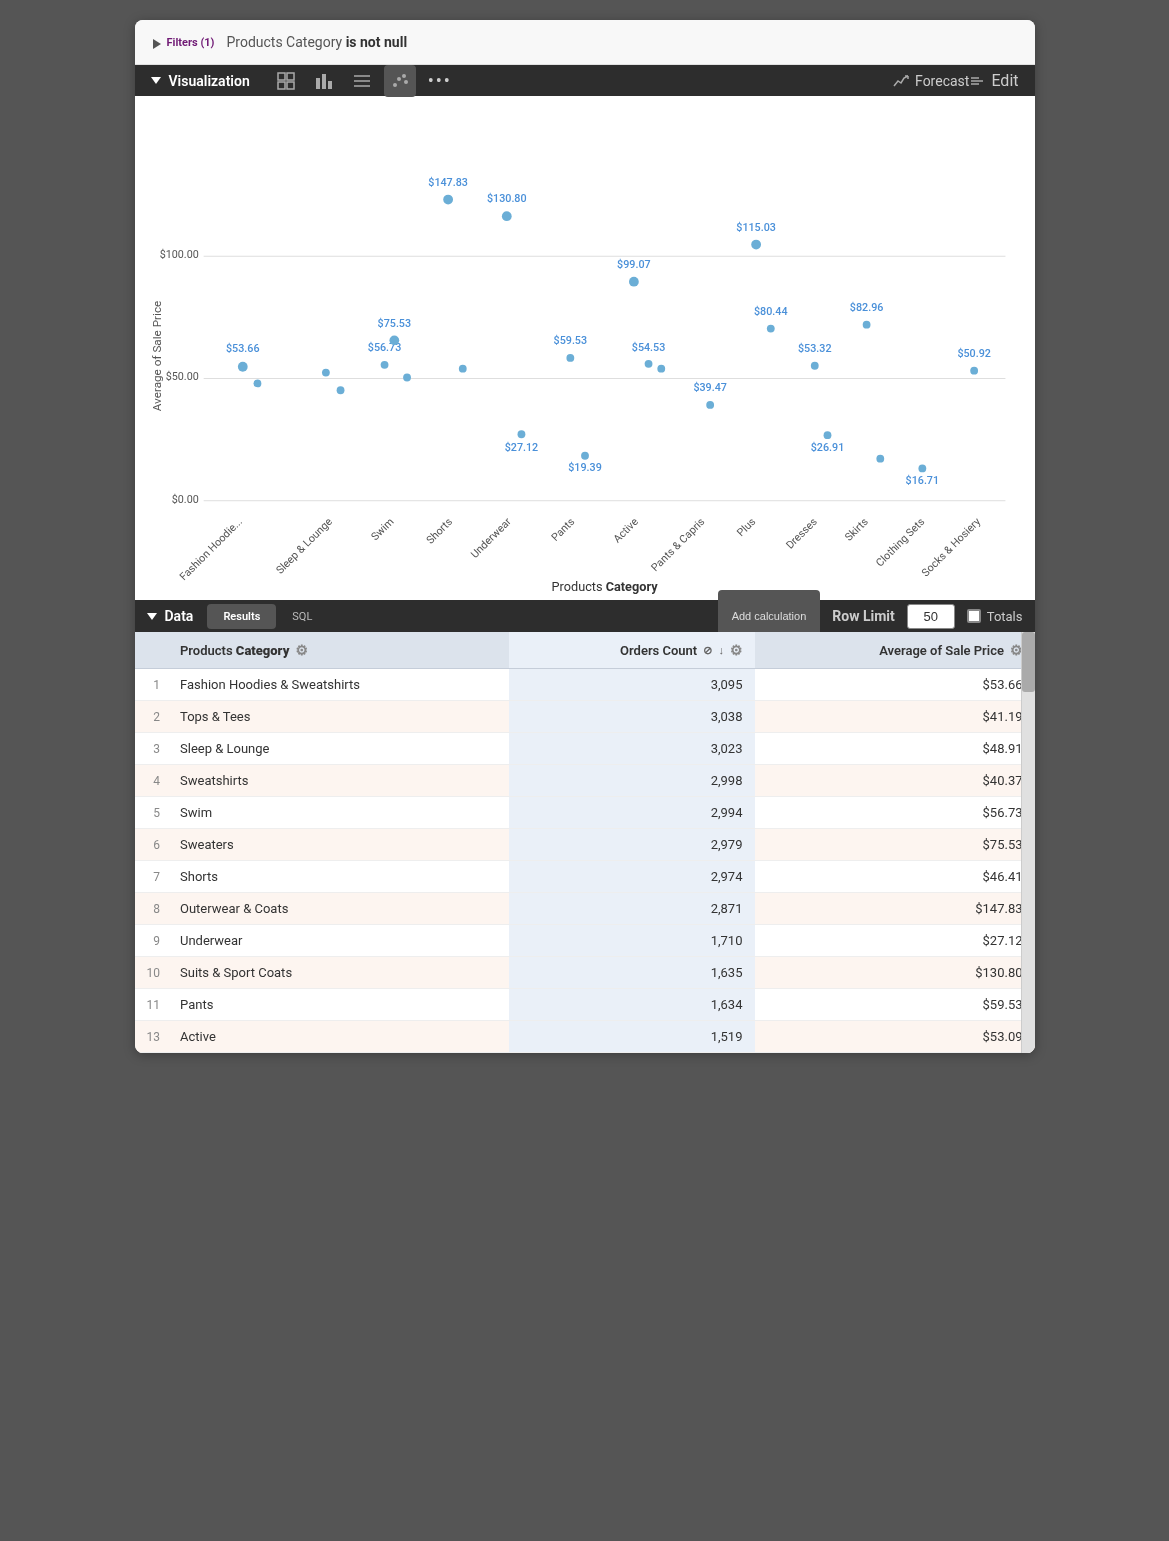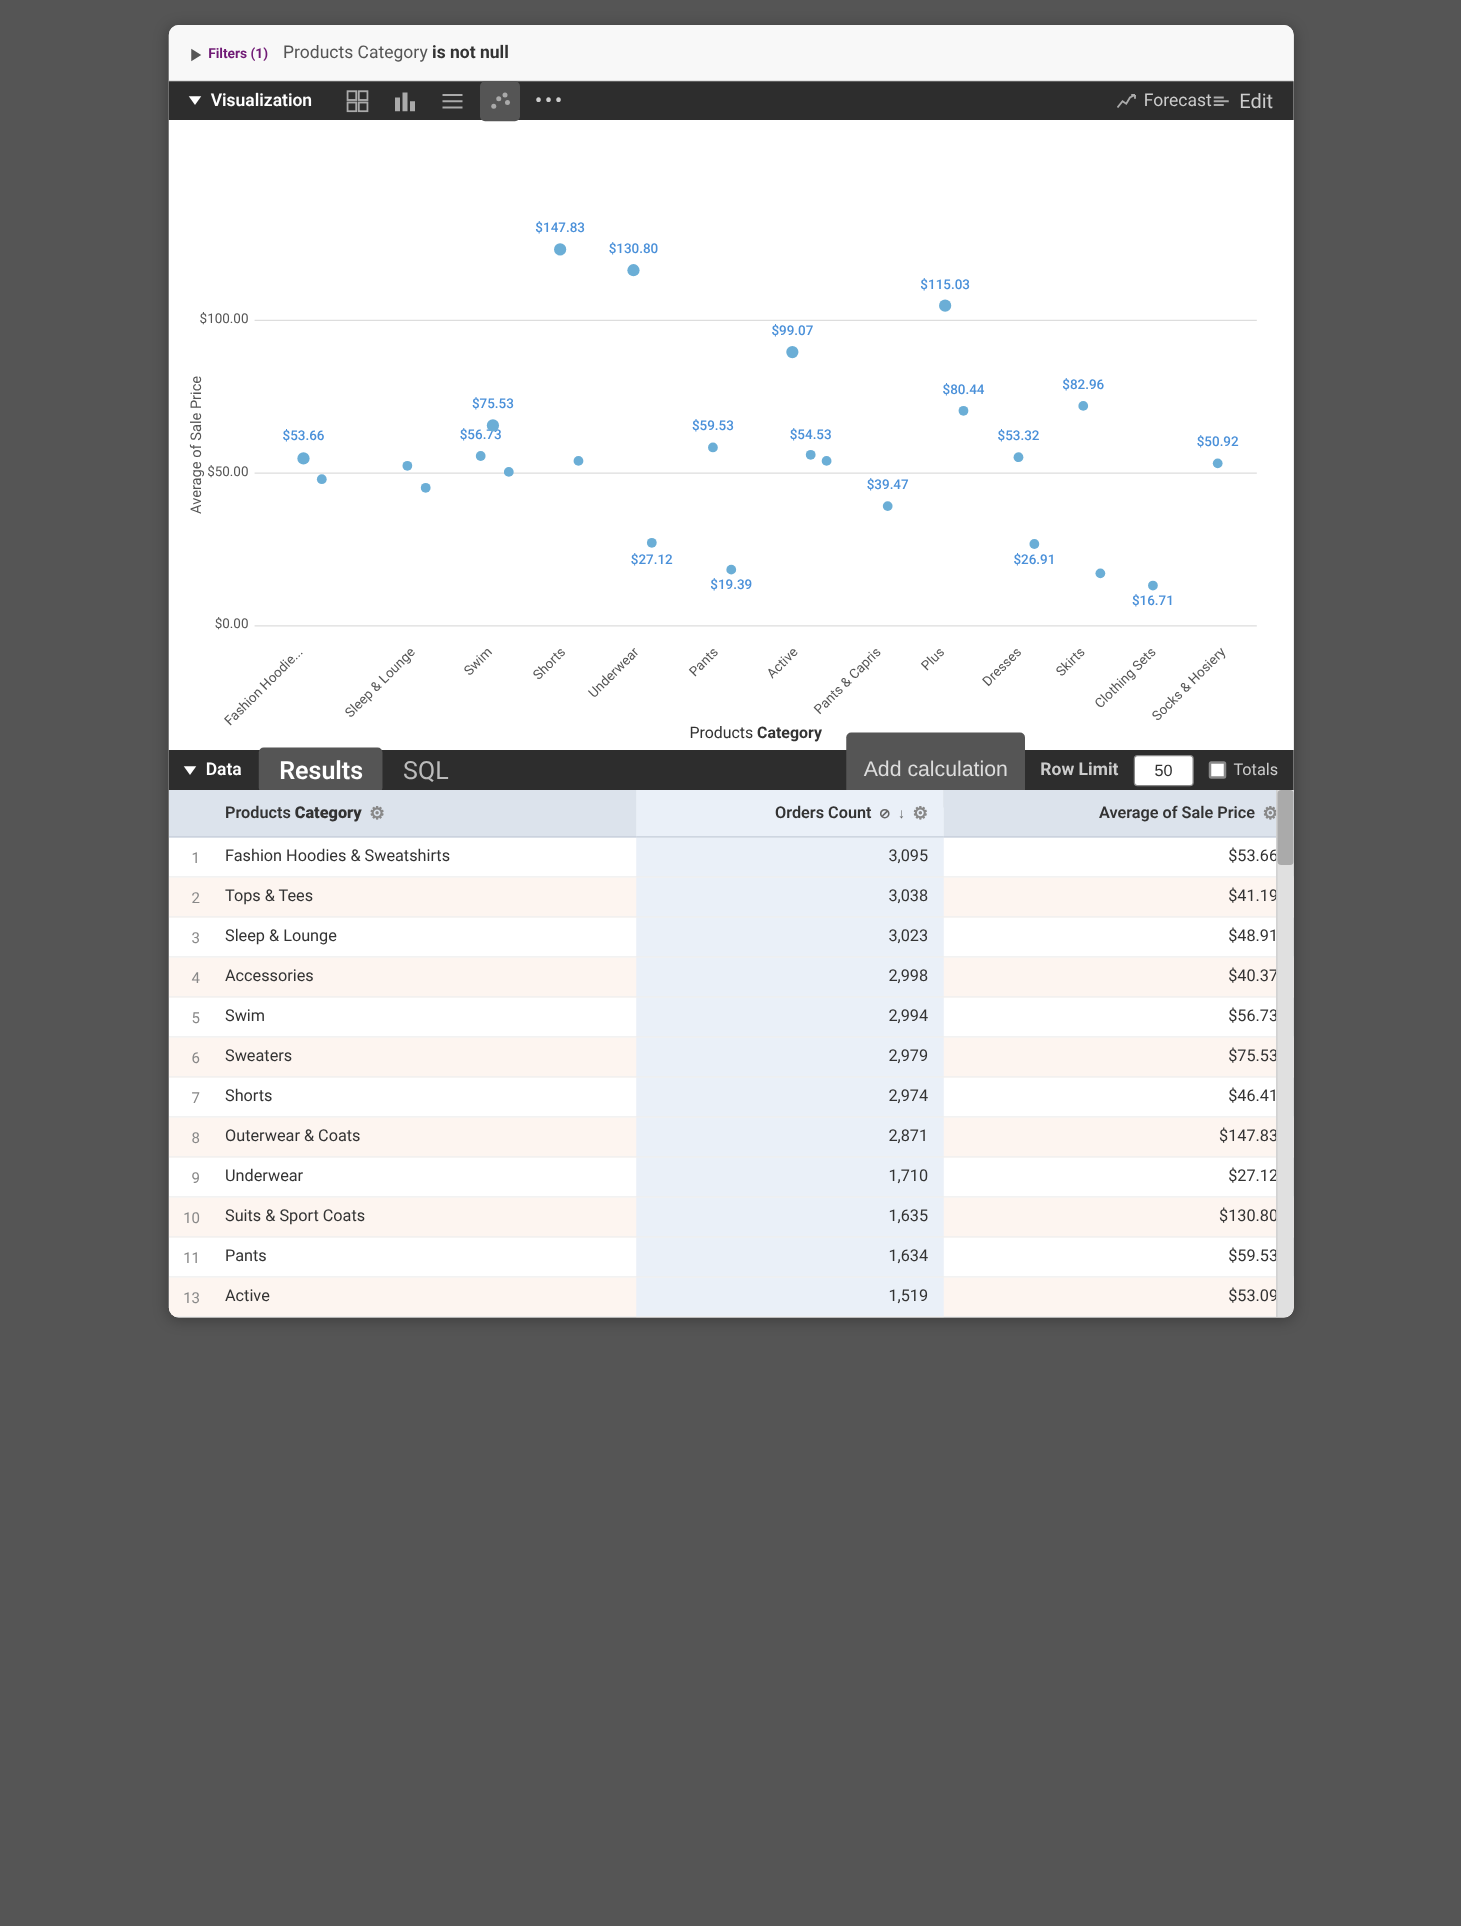--- a/index.html
+++ b/index.html
@@ -147,21 +147,21 @@
       font-weight: 600;
       font-size: 14px;
     }
     .data-tabs {
       display: flex;
       gap: 0;
       margin-left: 8px;
     }
     .data-tab {
       padding: 6px 16px;
-      font-size: 20px;
+      font-size: 11px;
       cursor: pointer;
       border-radius: 4px;
       color: #bbb;
     }
     .data-tab.active {
       background: #555;
       color: #fff;
       font-weight: 600;
     }
     .data-actions {
@@ -169,21 +169,21 @@
       align-items: center;
       gap: 12px;
       margin-left: auto;
     }
     .add-calc-btn {
       background: #555;
       color: #ddd;
       border: none;
       border-radius: 4px;
       padding: 20px 14px;
-      font-size: 17px;
+      font-size: 11px;
       cursor: pointer;
     }
     .row-limit-label {
       color: #ccc;
       font-size: 14px;
       font-weight: bold;
     }
     .row-limit-input {
       width: 48px;
       padding: 4px 6px;
@@ -516,21 +516,21 @@
       <td class="num-val">$41.19</td>
     </tr>
           <tr>
       <td class="row-num">3</td>
       <td>Sleep &amp; Lounge</td>
       <td class="num-val col-highlight">3,023</td>
       <td class="num-val">$48.91</td>
     </tr>
           <tr>
       <td class="row-num">4</td>
-      <td>Accessories</td>
+      <td>Sweatshirts</td>
       <td class="num-val col-highlight">2,998</td>
       <td class="num-val">$40.37</td>
     </tr>
           <tr>
       <td class="row-num">5</td>
       <td>Swim</td>
       <td class="num-val col-highlight">2,994</td>
       <td class="num-val">$56.73</td>
     </tr>
           <tr>

